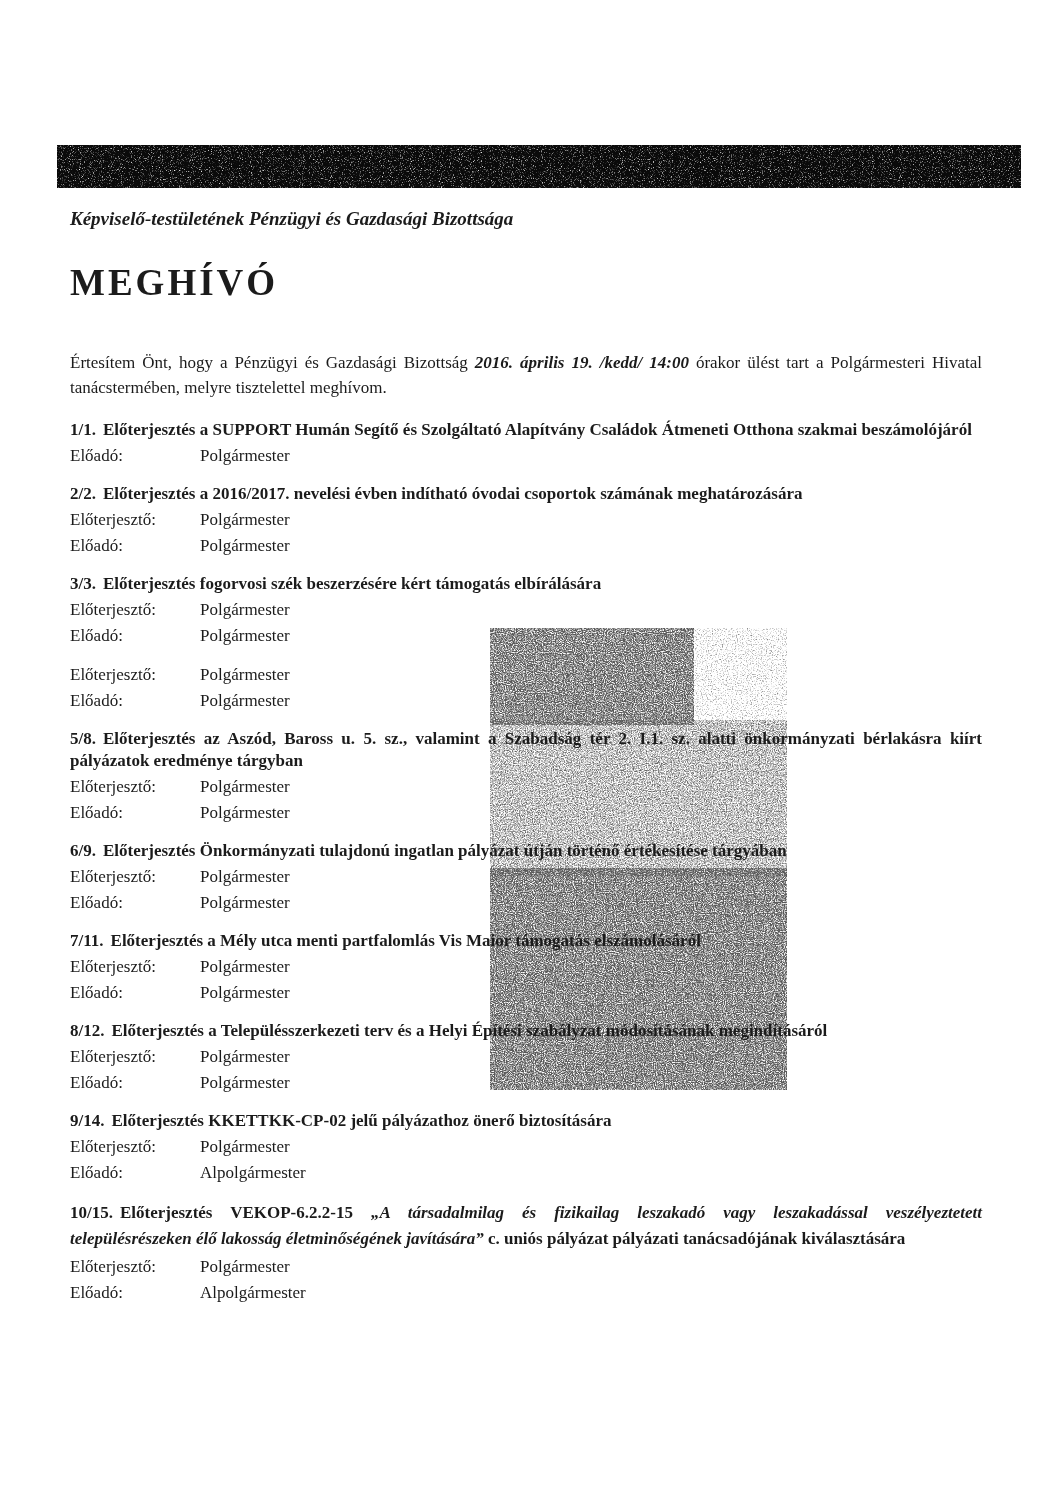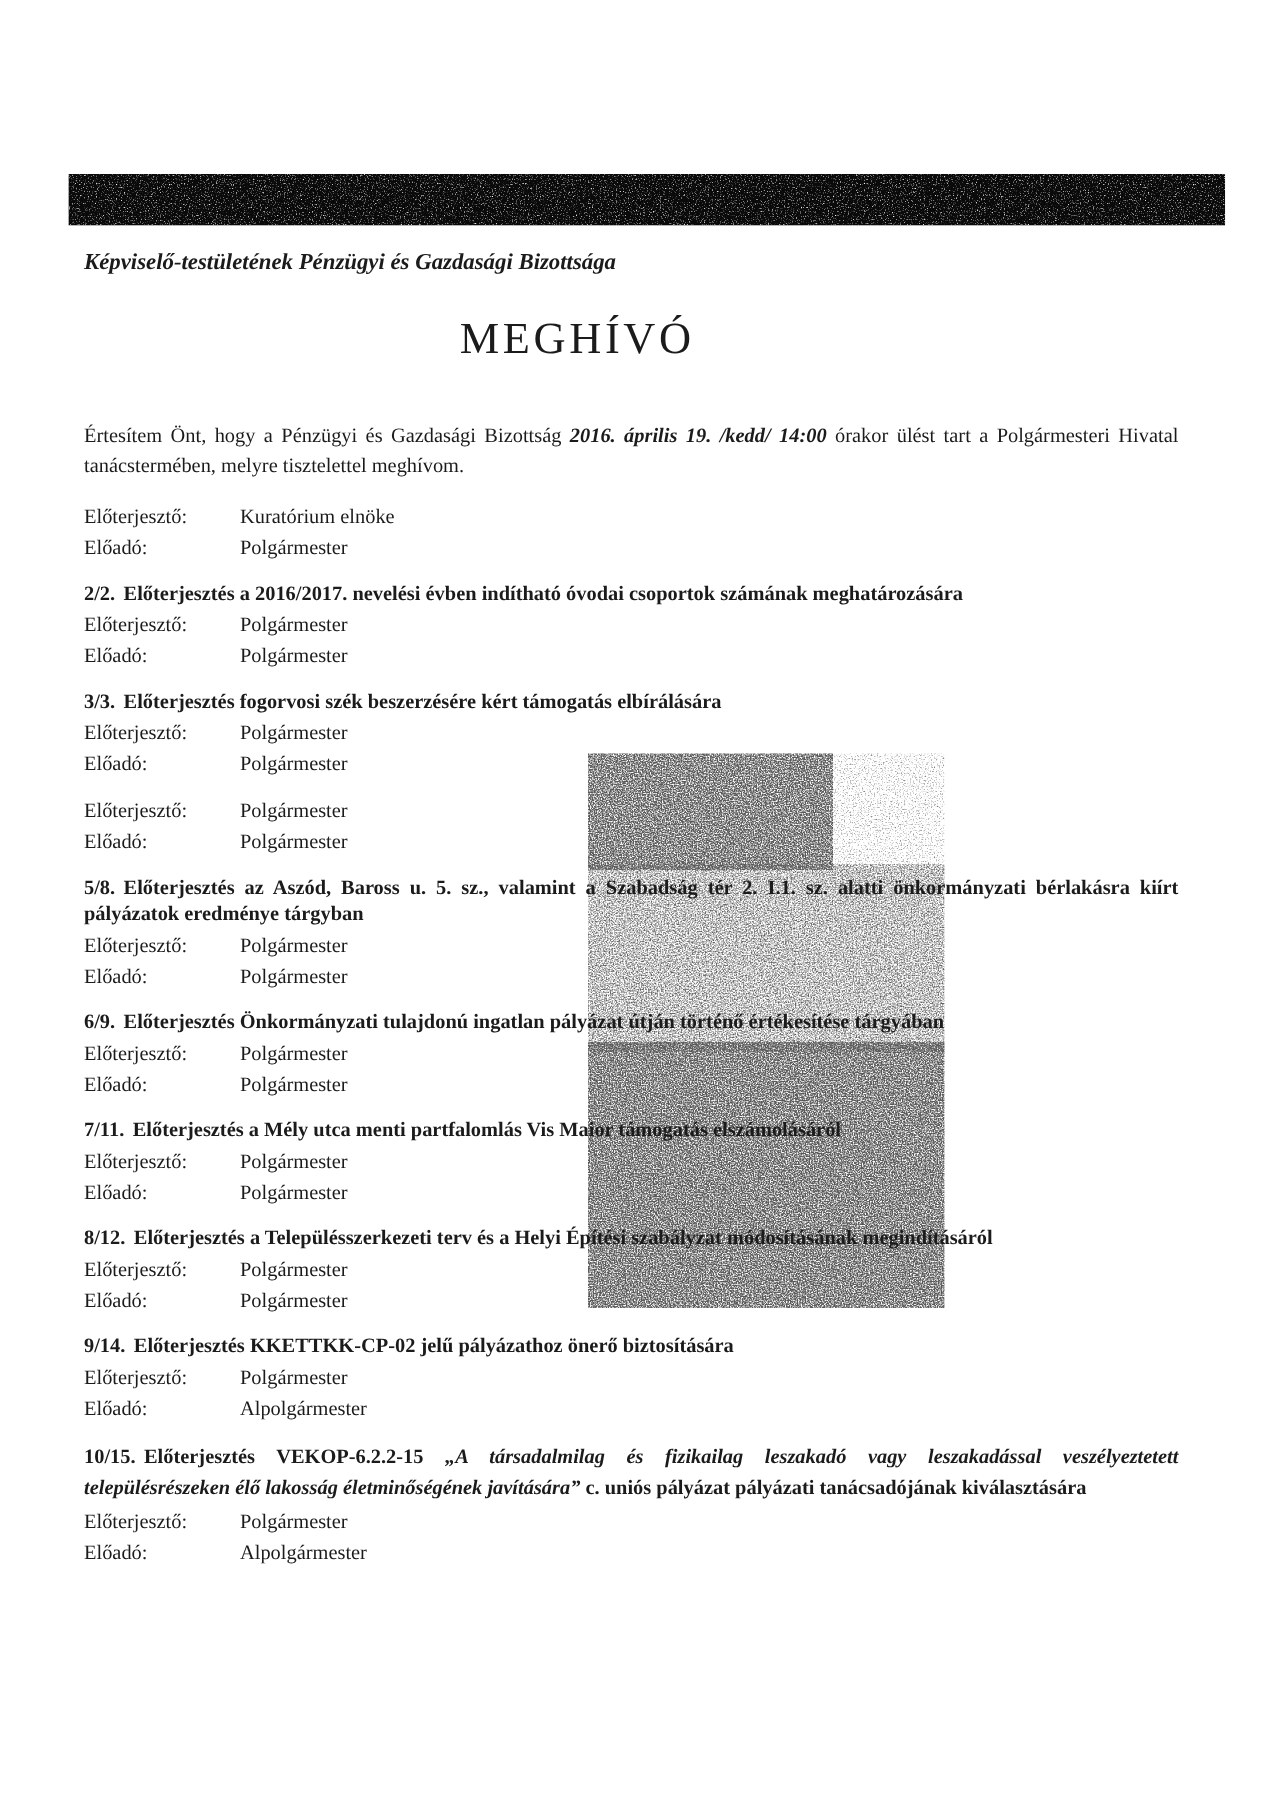--- a/index.html
+++ b/index.html
@@ -10,22 +10,22 @@
     overflow:hidden;
     color:#1b1b1b;
     font-family:"Liberation Serif", serif;
   }
   .redacted-bar{position:absolute;left:57px;top:145px;width:964px;height:43px;z-index:1;}
   .stamp{position:absolute;left:490px;top:628px;width:297px;height:462px;z-index:1;}
   .doc{position:absolute;left:70px;top:0;width:912px;padding-top:207px;z-index:2;}
   .committee{font-size:19px;font-weight:bold;font-style:italic;line-height:24px;}
   .doc-title{
     margin-top:30px;
-    font-size:37px;font-weight:normal;letter-spacing:3px;
-    line-height:44px;text-align:center;padding-right:90px;
+    font-size:37px;font-weight:bold;letter-spacing:3px;
+    line-height:44px;padding-right:90px;
   }
   .intro{margin:46px 0 0 0;font-size:17px;line-height:24.5px;text-align:justify;}
   .agenda-heading{margin-top:21px;font-size:17.5px;font-weight:bold;text-decoration:underline;line-height:22px;}
   .agenda{margin:0;}
   .item{margin-top:16px;}
   .item:first-child{margin-top:19px;}
   .item-title{font-weight:bold;font-size:17px;line-height:22px;text-align:justify;}
   .item:last-child .item-title{line-height:26px;}
   .item-number{margin-right:7px;}
   .item-row{font-size:17px;line-height:23px;margin-top:3px;}
@@ -73,21 +73,21 @@
       <rect x="0" y="245" width="297" height="217" filter="url(#gDark)"></rect>
     </svg>
   </div>
 
   <div class="doc">
     <div class="committee">Képviselő-testületének Pénzügyi és Gazdasági Bizottsága</div>
     <div class="doc-title">MEGHÍVÓ</div>
     <p class="intro"><span>Értesítem Önt, hogy a Pénzügyi és Gazdasági Bizottság </span><span class="b">2016. április 19. /kedd/ 14:00</span><span> órakor ülést tart a Polgármesteri Hivatal tanácstermében, melyre tisztelettel meghívom.</span></p>
     <div class="agenda">
   <div class="item">
-    <div class="item-row"><span class="item-label">Előterjesztő:</span><span class="item-value">Kuratórium elnöke</span></div>
+    <div class="item-title"><span class="item-number">1/1.</span><span class="item-title-text"><span>Előterjesztés a SUPPORT Humán Segítő és Szolgáltató Alapítvány Családok Átmeneti Otthona szakmai beszámolójáról</span></span></div>
     <div class="item-row"><span class="item-label">Előadó:</span><span class="item-value">Polgármester</span></div>
   </div>
 
   <div class="item">
     <div class="item-title"><span class="item-number">2/2.</span><span class="item-title-text"><span>Előterjesztés a 2016/2017. nevelési évben indítható óvodai csoportok számának meghatározására</span></span></div>
     <div class="item-row"><span class="item-label">Előterjesztő:</span><span class="item-value">Polgármester</span></div>
     <div class="item-row"><span class="item-label">Előadó:</span><span class="item-value">Polgármester</span></div>
   </div>
 
   <div class="item">

